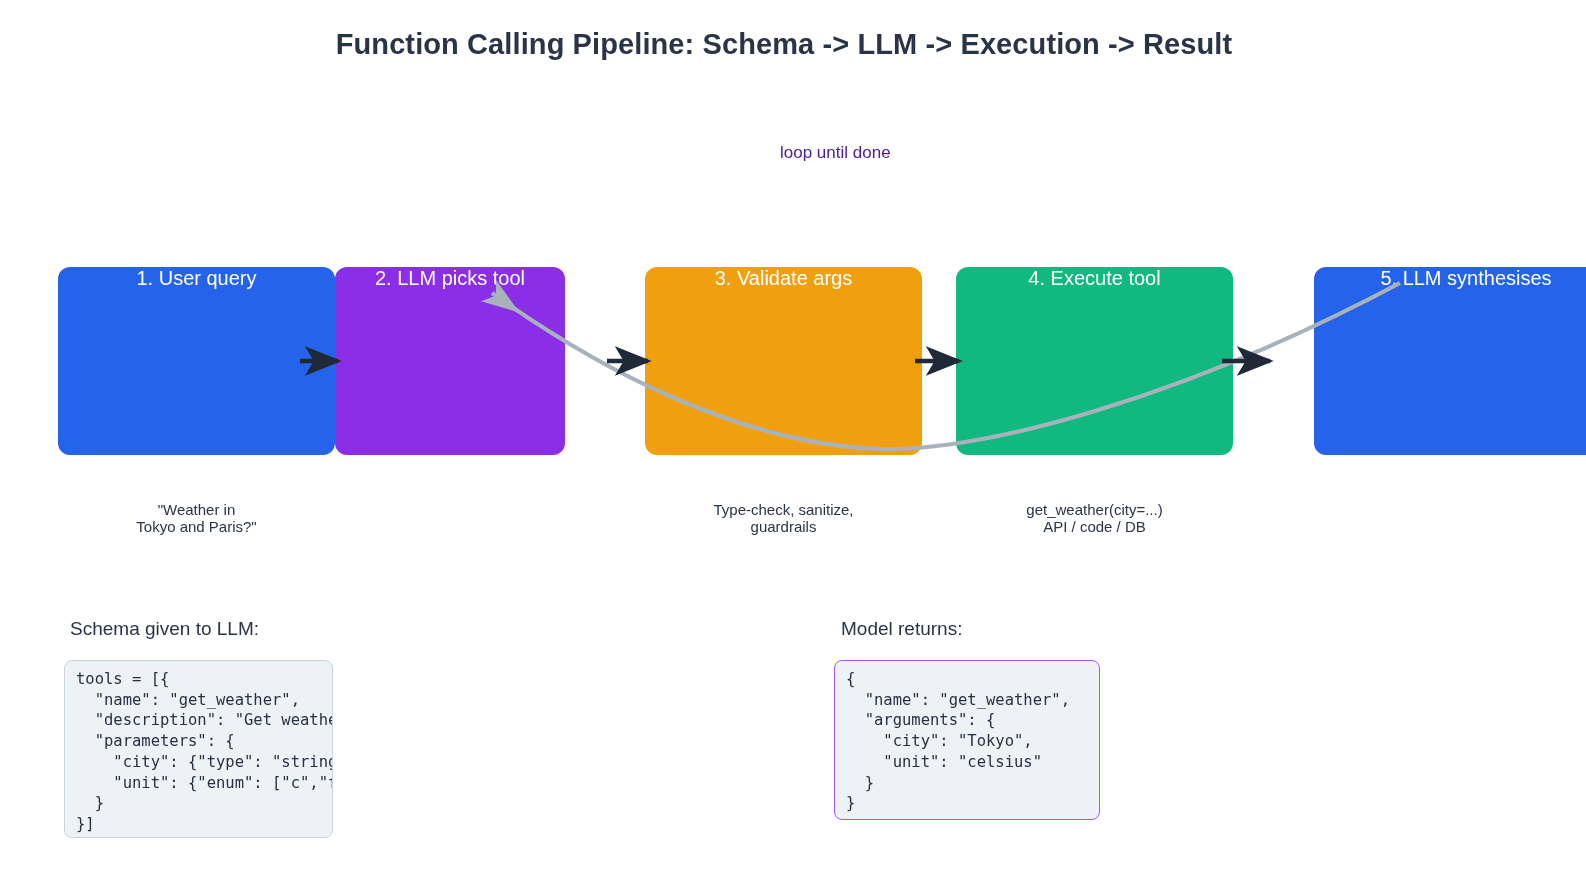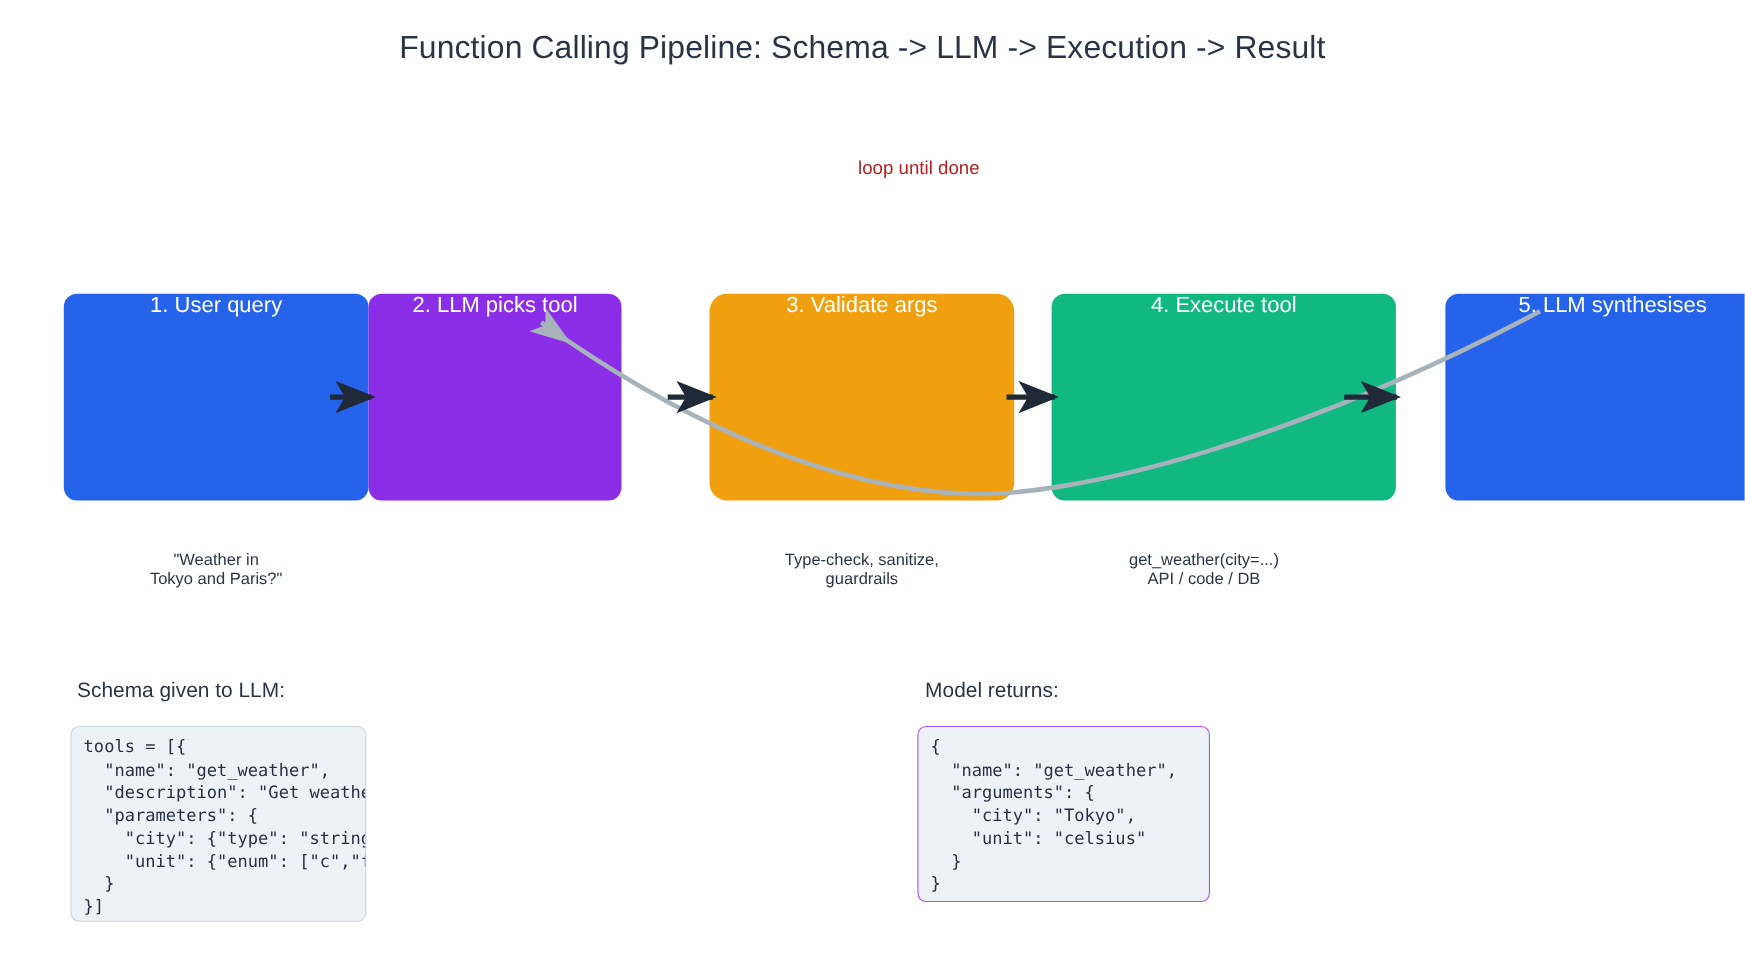--- a/index.html
+++ b/index.html
@@ -17,21 +17,21 @@
 
   #canvas { position: absolute; inset: 0; }
 
   
   #title {
     position: absolute;
     left: 0; top: 28px;
     width: 1568px;
     text-align: center;
     font-size: 29px;
-    font-weight: 400;
+    font-weight: 700;
     color: #2b3447;
     letter-spacing: 0.1px;
     white-space: pre;
   }
 
   
   #loop-label {
     position: absolute;
     left: 780px; top: 143px;
     font-size: 17px;
@@ -104,32 +104,32 @@
     border: 1.5px solid #a855f7;
   }
 </style>
 </head>
 <body>
 
 <div id="canvas">
 
   <div id="title">Function Calling Pipeline: Schema -&gt; LLM -&gt; Execution -&gt; Result</div>
 
-  <div id="loop-label" style="color: #b91c1c; text-align: right;">loop until done</div>
+  <div id="loop-label" style="color: #4c1d95; text-align: right;">loop until done</div>
 
   <div class="stage-box" id="stage-1" style="left: 58px; width: 277px; background: rgb(37, 99, 235);">
     <span class="stage-label">1. User query</span>
   </div>
   <div class="stage-box" id="stage-2" style="left: 335px; width: 230px; background: rgb(139, 46, 232);">
     <span class="stage-label">2. LLM picks tool</span>
   </div>
-  <div class="stage-box" id="stage-3" style="left: 645px; width: 277px; background: rgb(240, 160, 15); border-radius: 16px;">
+  <div class="stage-box" id="stage-3" style="left: 645px; width: 277px; background: rgb(240, 160, 15);">
     <span class="stage-label">3. Validate args</span>
   </div>
-  <div class="stage-box" id="stage-4" style="left: 956px; width: 313px; background: rgb(17, 185, 129);">
+  <div class="stage-box" id="stage-4" style="left: 956px; width: 277px; background: rgb(17, 185, 129);">
     <span class="stage-label">4. Execute tool</span>
   </div>
   <div class="stage-box" id="stage-5" style="left: 1314px; width: 304px; background: rgb(37, 99, 235);">
     <span class="stage-label">5. LLM synthesises</span>
   </div>
 
   <svg id="connectors" viewBox="0 0 1586 879" width="1586" height="879">
     <defs>
       <marker id="arrowhead-dark" markerWidth="9" markerHeight="9" refX="7.2" refY="3.2" orient="auto" markerUnits="strokeWidth">
         <path d="M0,0 L8,3.2 L0,6.4 L1.9,3.2 z" fill="#1f2937"></path>

